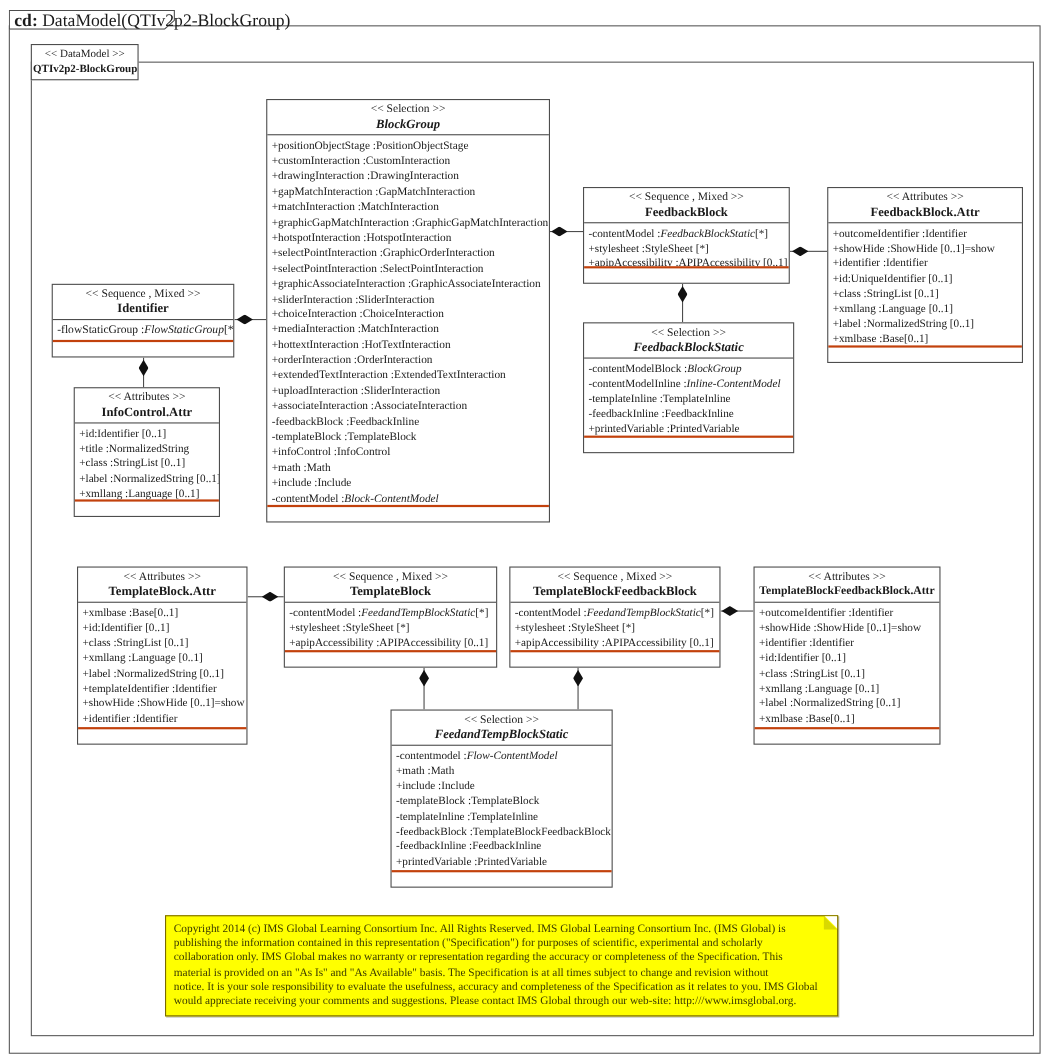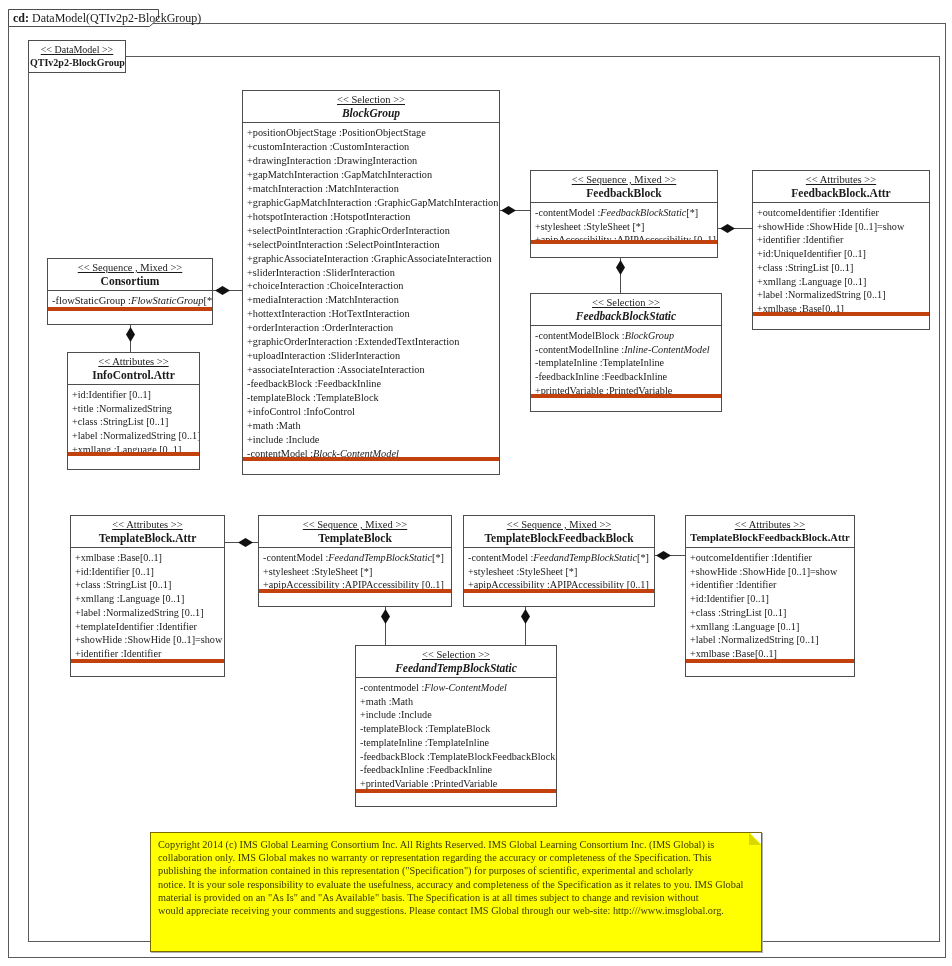--- a/index.html
+++ b/index.html
@@ -3,42 +3,42 @@
 <meta charset="utf-8">
 <style>
   html,body{margin:0;padding:0;}
   body{
     width:952px;height:966px;position:relative;background:#ffffff;
     font-family:"Liberation Serif", serif;color:#1a1a1a;overflow:hidden;
   }
   .frame-outer{position:absolute;left:8px;top:23px;width:936px;height:933px;border:1px solid #5a5a5a;}
   .frame-inner{position:absolute;left:28px;top:56px;width:910px;height:884px;border:1px solid #5a5a5a;}
   .diagram-tab{position:absolute;left:8px;top:9px;width:152px;height:18px;}
-  .diagram-tab .tab-text{position:absolute;left:5px;top:2px;font-size:12px;white-space:nowrap;}
+  .diagram-tab .tab-text{position:absolute;left:5px;top:2px;font-size:16px;white-space:nowrap;}
   .dm-box{position:absolute;left:28px;top:40px;width:94px;background:#fff;border:1px solid #4d4d4d;text-align:center;padding:2px 1px;z-index:3;}
   .dm-box .stereo{font-size:10px;}
   .dm-box .cname{font-size:10px;}
 
   .uml-box{position:absolute;background:#fff;border:1px solid #4d4d4d;display:flex;flex-direction:column;z-index:2;box-sizing:border-box;}
   .uml-head{text-align:center;padding:2px 2px 2px;border-bottom:1px solid #4d4d4d;}
-  .stereo{font-size:10.5px;line-height:13px;text-decoration:underline;}
+  .stereo{font-size:10.5px;line-height:13px;}
   .cname{font-size:11.5px;font-weight:bold;line-height:14px;white-space:nowrap;}
   .cname.abstract{font-style:italic;}
   .cname.small{font-size:10.6px;}
-  .uml-attrs{flex:1;padding:3px 4px 0;border-bottom:4px solid #c2410c;overflow:hidden;--lh:13.7px;--fs:10.5px;}
+  .uml-attrs{flex:1;padding:3px 4px 0;border-bottom:2px solid #c2410c;overflow:hidden;--lh:13.7px;--fs:10.5px;}
   .attr-row{font-size:var(--fs);line-height:var(--lh);white-space:nowrap;}
   .attr-row .it{font-style:italic;}
   .uml-foot{height:13px;}
 
   .conn{position:absolute;background:#4d4d4d;z-index:1;}
   .diamond{position:absolute;background:#111;z-index:4;}
   .diamond.h{width:15px;height:9px;clip-path:polygon(0 50%,50% 0,100% 50%,50% 100%);}
   .diamond.v{width:9px;height:15px;clip-path:polygon(50% 0,100% 50%,50% 100%,0 50%);}
 
-  .note{position:absolute;left:150px;top:832px;width:612px;height:120px;background:#ffff00;
+  .note{position:absolute;left:150px;top:832px;width:612px;height:92px;background:#ffff00;
     border:1px solid #7a6a00;box-sizing:border-box;padding:5px 7px;overflow:hidden;z-index:2;
     box-shadow:1px 1px 0 #b0b0b0;}
   .note::before{content:"";position:absolute;top:-1px;right:-1px;width:0;height:0;
     border-top:13px solid #ffffff;border-left:13px solid transparent;}
   .note::after{content:"";position:absolute;top:-1px;right:-1px;width:0;height:0;
     border-bottom:12px solid #d9d900;border-right:12px solid transparent;transform:translate(-1px,1px);}
   .note-line{font-size:10.3px;line-height:13.2px;white-space:nowrap;color:#3a3a00;}
 </style>
 </head>
 <body>
@@ -93,37 +93,37 @@
       <div class="attr-row">+graphicGapMatchInteraction :GraphicGapMatchInteraction</div>
       <div class="attr-row">+hotspotInteraction :HotspotInteraction</div>
       <div class="attr-row">+selectPointInteraction :GraphicOrderInteraction</div>
       <div class="attr-row">+selectPointInteraction :SelectPointInteraction</div>
       <div class="attr-row">+graphicAssociateInteraction :GraphicAssociateInteraction</div>
       <div class="attr-row">+sliderInteraction :SliderInteraction</div>
       <div class="attr-row">+choiceInteraction :ChoiceInteraction</div>
       <div class="attr-row">+mediaInteraction :MatchInteraction</div>
       <div class="attr-row">+hottextInteraction :HotTextInteraction</div>
       <div class="attr-row">+orderInteraction :OrderInteraction</div>
-      <div class="attr-row">+graphicOrderInteraction :ExtendedTextInteraction</div>
+      <div class="attr-row">+extendedTextInteraction :ExtendedTextInteraction</div>
       <div class="attr-row">+uploadInteraction :SliderInteraction</div>
       <div class="attr-row">+associateInteraction :AssociateInteraction</div>
       <div class="attr-row">-feedbackBlock :FeedbackInline</div>
       <div class="attr-row">-templateBlock :TemplateBlock</div>
       <div class="attr-row">+infoControl :InfoControl</div>
       <div class="attr-row">+math :Math</div>
       <div class="attr-row">+include :Include</div>
       <div class="attr-row"><span>-contentModel :</span><span class="it">Block-ContentModel</span><span></span></div>
     </div>
   <div class="uml-foot"></div>
 </div>
 
 <div class="uml-box" style="left:47px;top:258px;width:166px;height:67px;">
   <div class="uml-head">
     <div class="stereo">&lt;&lt; Sequence , Mixed &gt;&gt;</div>
-    <div class="cname">Consortium</div>
+    <div class="cname">Identifier</div>
   </div>
   <div class="uml-attrs">
       <div class="attr-row"><span>-flowStaticGroup :</span><span class="it">FlowStaticGroup</span><span>[*]</span></div>
     </div>
   <div class="uml-foot"></div>
 </div>
 
 <div class="uml-box" style="left:67px;top:352px;width:133px;height:118px;">
   <div class="uml-head">
     <div class="stereo">&lt;&lt; Attributes &gt;&gt;</div>
@@ -260,18 +260,18 @@
       <div class="attr-row">-templateInline :TemplateInline</div>
       <div class="attr-row">-feedbackBlock :TemplateBlockFeedbackBlock</div>
       <div class="attr-row">-feedbackInline :FeedbackInline</div>
       <div class="attr-row">+printedVariable :PrintedVariable</div>
     </div>
   <div class="uml-foot"></div>
 </div>
 
 <div class="note">
   <div class="note-line">Copyright 2014 (c) IMS Global Learning Consortium Inc.  All Rights Reserved.  IMS Global Learning Consortium Inc. (IMS Global) is</div>
+  <div class="note-line">publishing the information contained in this representation ("Specification") for purposes of scientific, experimental and scholarly</div>
   <div class="note-line">collaboration only.  IMS Global makes no warranty or representation regarding the accuracy or completeness of the Specification.  This</div>
-  <div class="note-line">publishing the information contained in this representation ("Specification") for purposes of scientific, experimental and scholarly</div>
+  <div class="note-line">material is provided on an "As Is" and "As Available" basis.  The Specification is at all times subject to change and revision without</div>
   <div class="note-line">notice.  It is your sole responsibility to evaluate the usefulness, accuracy and completeness of the Specification as it relates to you.  IMS Global</div>
-  <div class="note-line">material is provided on an "As Is" and "As Available" basis.  The Specification is at all times subject to change and revision without</div>
   <div class="note-line">would appreciate receiving your comments and suggestions.  Please contact IMS Global through our web-site: http:///www.imsglobal.org.</div>
 </div>
 
 </body></html>

